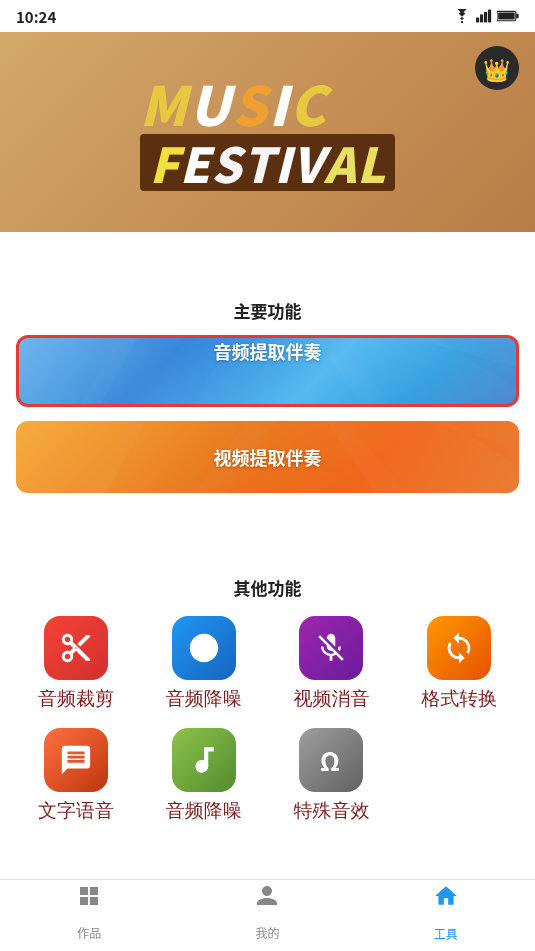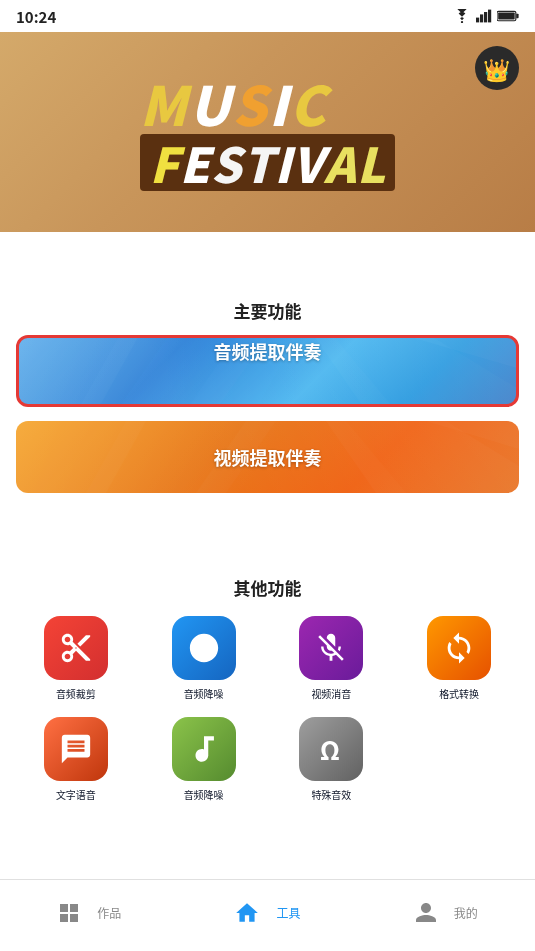--- a/index.html
+++ b/index.html
@@ -198,23 +198,24 @@
       display: flex;
       align-items: center;
       justify-content: center;
     }
     .feature-icon svg {
       width: 34px;
       height: 34px;
       fill: #fff;
     }
     .feature-label {
-      font-size: 10px;
-      color: #0f172a;
+      font-size: 19px;
+      color: #7f1d1d;
       text-align: center;
+      font-family: Liberation Mono, monospace;
     }
 
     .icon-red { background: linear-gradient(135deg, #f44336, #d32f2f); }
     .icon-blue { background: linear-gradient(135deg, #2196f3, #1565c0); }
     .icon-purple { background: linear-gradient(135deg, #9c27b0, #6a1b9a); }
     .icon-amber { background: linear-gradient(135deg, #ff9800, #e65100); }
     .icon-orange { background: linear-gradient(135deg, #ff7043, #bf360c); }
     .icon-olive { background: linear-gradient(135deg, #8bc34a, #558b2f); }
     .icon-gray { background: linear-gradient(135deg, #9e9e9e, #616161); }
     .icon-violet { background: linear-gradient(135deg, #673ab7, #311b92); }
@@ -227,21 +228,21 @@
       right: 0;
       height: 72px;
       background: #fff;
       border-top: 1px solid #e0e0e0;
       display: flex;
       align-items: center;
     }
     .nav-item {
       flex: 1;
       display: flex;
-      flex-direction: row;
+      flex-direction: column;
       align-items: center;
       justify-content: center;
       gap: 16px;
       cursor: pointer;
       padding-bottom: 6px;
     }
     .nav-label {
       font-size: 12px;
     }
     .nav-item.active .nav-label { color: #2196f3; }
@@ -412,26 +413,26 @@
 
 <div class="bottom-nav">
 
   <div class="nav-item">
     <svg width="24" height="24" viewBox="0 0 24 24" fill="#888">
       <path d="M3 3h8v8H3zm10 0h8v8h-8zM3 13h8v8H3zm10 0h8v8h-8z"></path>
     </svg>
     <span class="nav-label">作品</span>
   </div>
 
+  <div class="nav-item">
+    <svg width="24" height="24" viewBox="0 0 24 24" fill="#888">
+      <path d="M12 12c2.7 0 5-2.3 5-5s-2.3-5-5-5S7 4.3 7 7s2.3 5 5 5zm0 2c-3.3 0-10 1.7-10 5v2h20v-2c0-3.3-6.7-5-10-5z"></path>
+    </svg>
+    <span class="nav-label">我的</span>
+  </div>
+
   <div class="nav-item active">
     <svg width="26" height="26" viewBox="0 0 24 24" fill="#2196f3">
       <path d="M10 20v-6h4v6h5v-8h3L12 3 2 12h3v8z"></path>
     </svg>
     <span class="nav-label" style="color:#2196f3;">工具</span>
   </div>
-
-  <div class="nav-item">
-    <svg width="24" height="24" viewBox="0 0 24 24" fill="#888">
-      <path d="M12 12c2.7 0 5-2.3 5-5s-2.3-5-5-5S7 4.3 7 7s2.3 5 5 5zm0 2c-3.3 0-10 1.7-10 5v2h20v-2c0-3.3-6.7-5-10-5z"></path>
-    </svg>
-    <span class="nav-label">我的</span>
-  </div>
 </div>
 
 </body></html>

